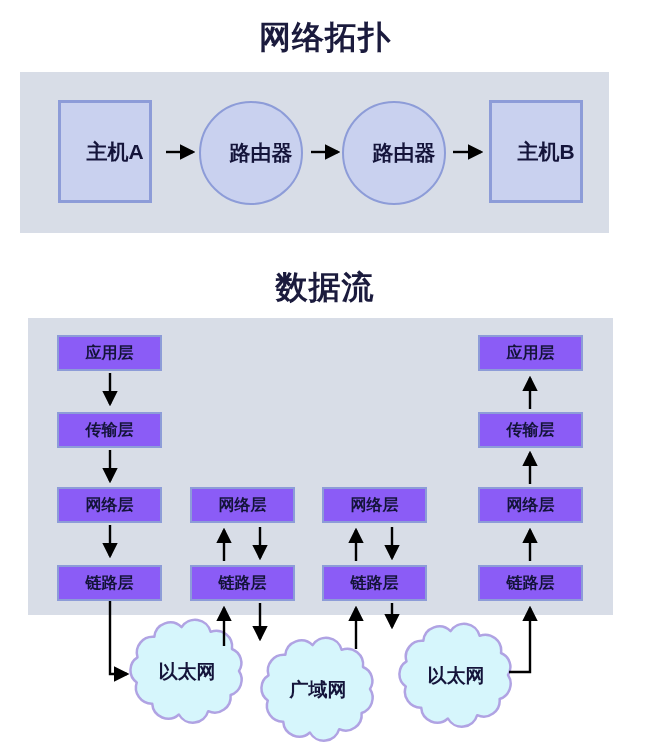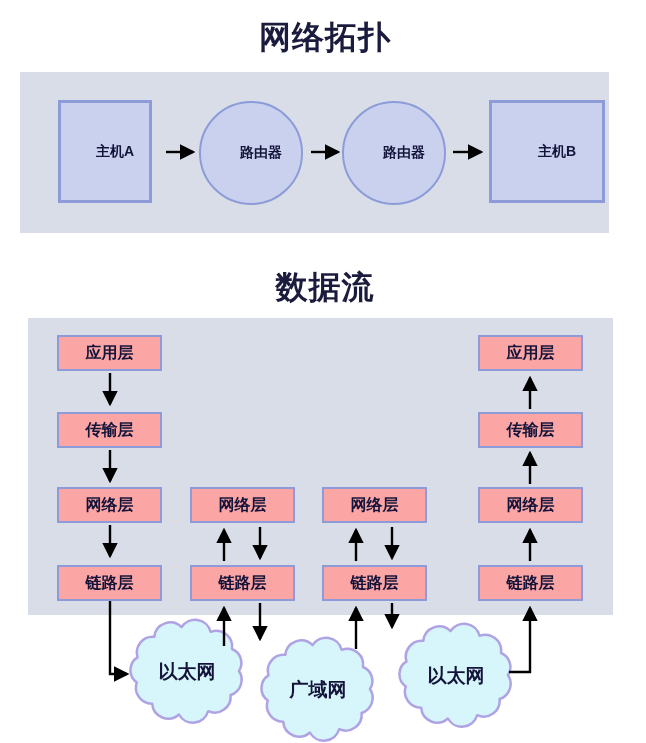--- a/index.html
+++ b/index.html
@@ -7,25 +7,25 @@
         font-family:"Liberation Sans","DejaVu Sans",sans-serif;}
   .title{position:absolute;left:0;width:594px;text-align:center;
          font-size:32px;font-weight:bold;color:#1b1b3d;letter-spacing:1px;margin-left:28px;}
   .t1{top:16px;}
   .t2{top:266px;}
   .panel{position:absolute;background:#d8dde7;z-index:1;}
   #topoPanel{left:20px;top:72px;width:589px;height:161px;}
   #flowPanel{left:28px;top:318px;width:585px;height:297px;}
   .node{position:absolute;z-index:2;display:flex;align-items:center;justify-content:center;
         background:#c9d1ef;border:3px solid #8d9cd8;box-sizing:border-box;
-        font-size:14px;font-weight:bold;color:#14143a;padding-left:20px;}
+        font-size:21px;font-weight:bold;color:#14143a;padding-left:20px;}
   .circle{border-radius:50%;border-width:2.5px;}
   .layer{position:absolute;z-index:2;width:105px;height:36px;box-sizing:border-box;
          display:flex;align-items:center;justify-content:center;
-         background:#fca5a5;border:2.5px solid #8d9cd8;
+         background:#8b5cf6;border:2.5px solid #8d9cd8;
          font-size:16px;font-weight:bold;color:#14143a;}
   svg.overlay{position:absolute;left:0;top:0;z-index:3;pointer-events:none;}
   .cloud-label{font-size:19px;font-weight:bold;fill:#14143a;
                font-family:"Liberation Sans","DejaVu Sans",sans-serif;}
 </style>
 </head>
 <body>
 
 <div class="page">
 
@@ -34,21 +34,21 @@
 
   <div class="node" style="left:58px;top:100px;width:94px;height:103px">
     <span>主机A</span>
   </div>
   <div class="node circle" style="left:199px;top:101px;width:104px;height:104px">
     <span>路由器</span>
   </div>
   <div class="node circle" style="left:342px;top:101px;width:104px;height:104px">
     <span>路由器</span>
   </div>
-  <div class="node" style="left:489px;top:100px;width:116px;height:103px">
+  <div class="node" style="left:489px;top:100px;width:94px;height:103px">
     <span>主机B</span>
   </div>
 
   <div class="title t2">数据流</div>
   <div class="panel" id="flowPanel"></div>
 
   <div class="layer" style="left:57px;top:335px">
       <span>应用层</span>
     </div>
   <div class="layer" style="left:57px;top:412px">

